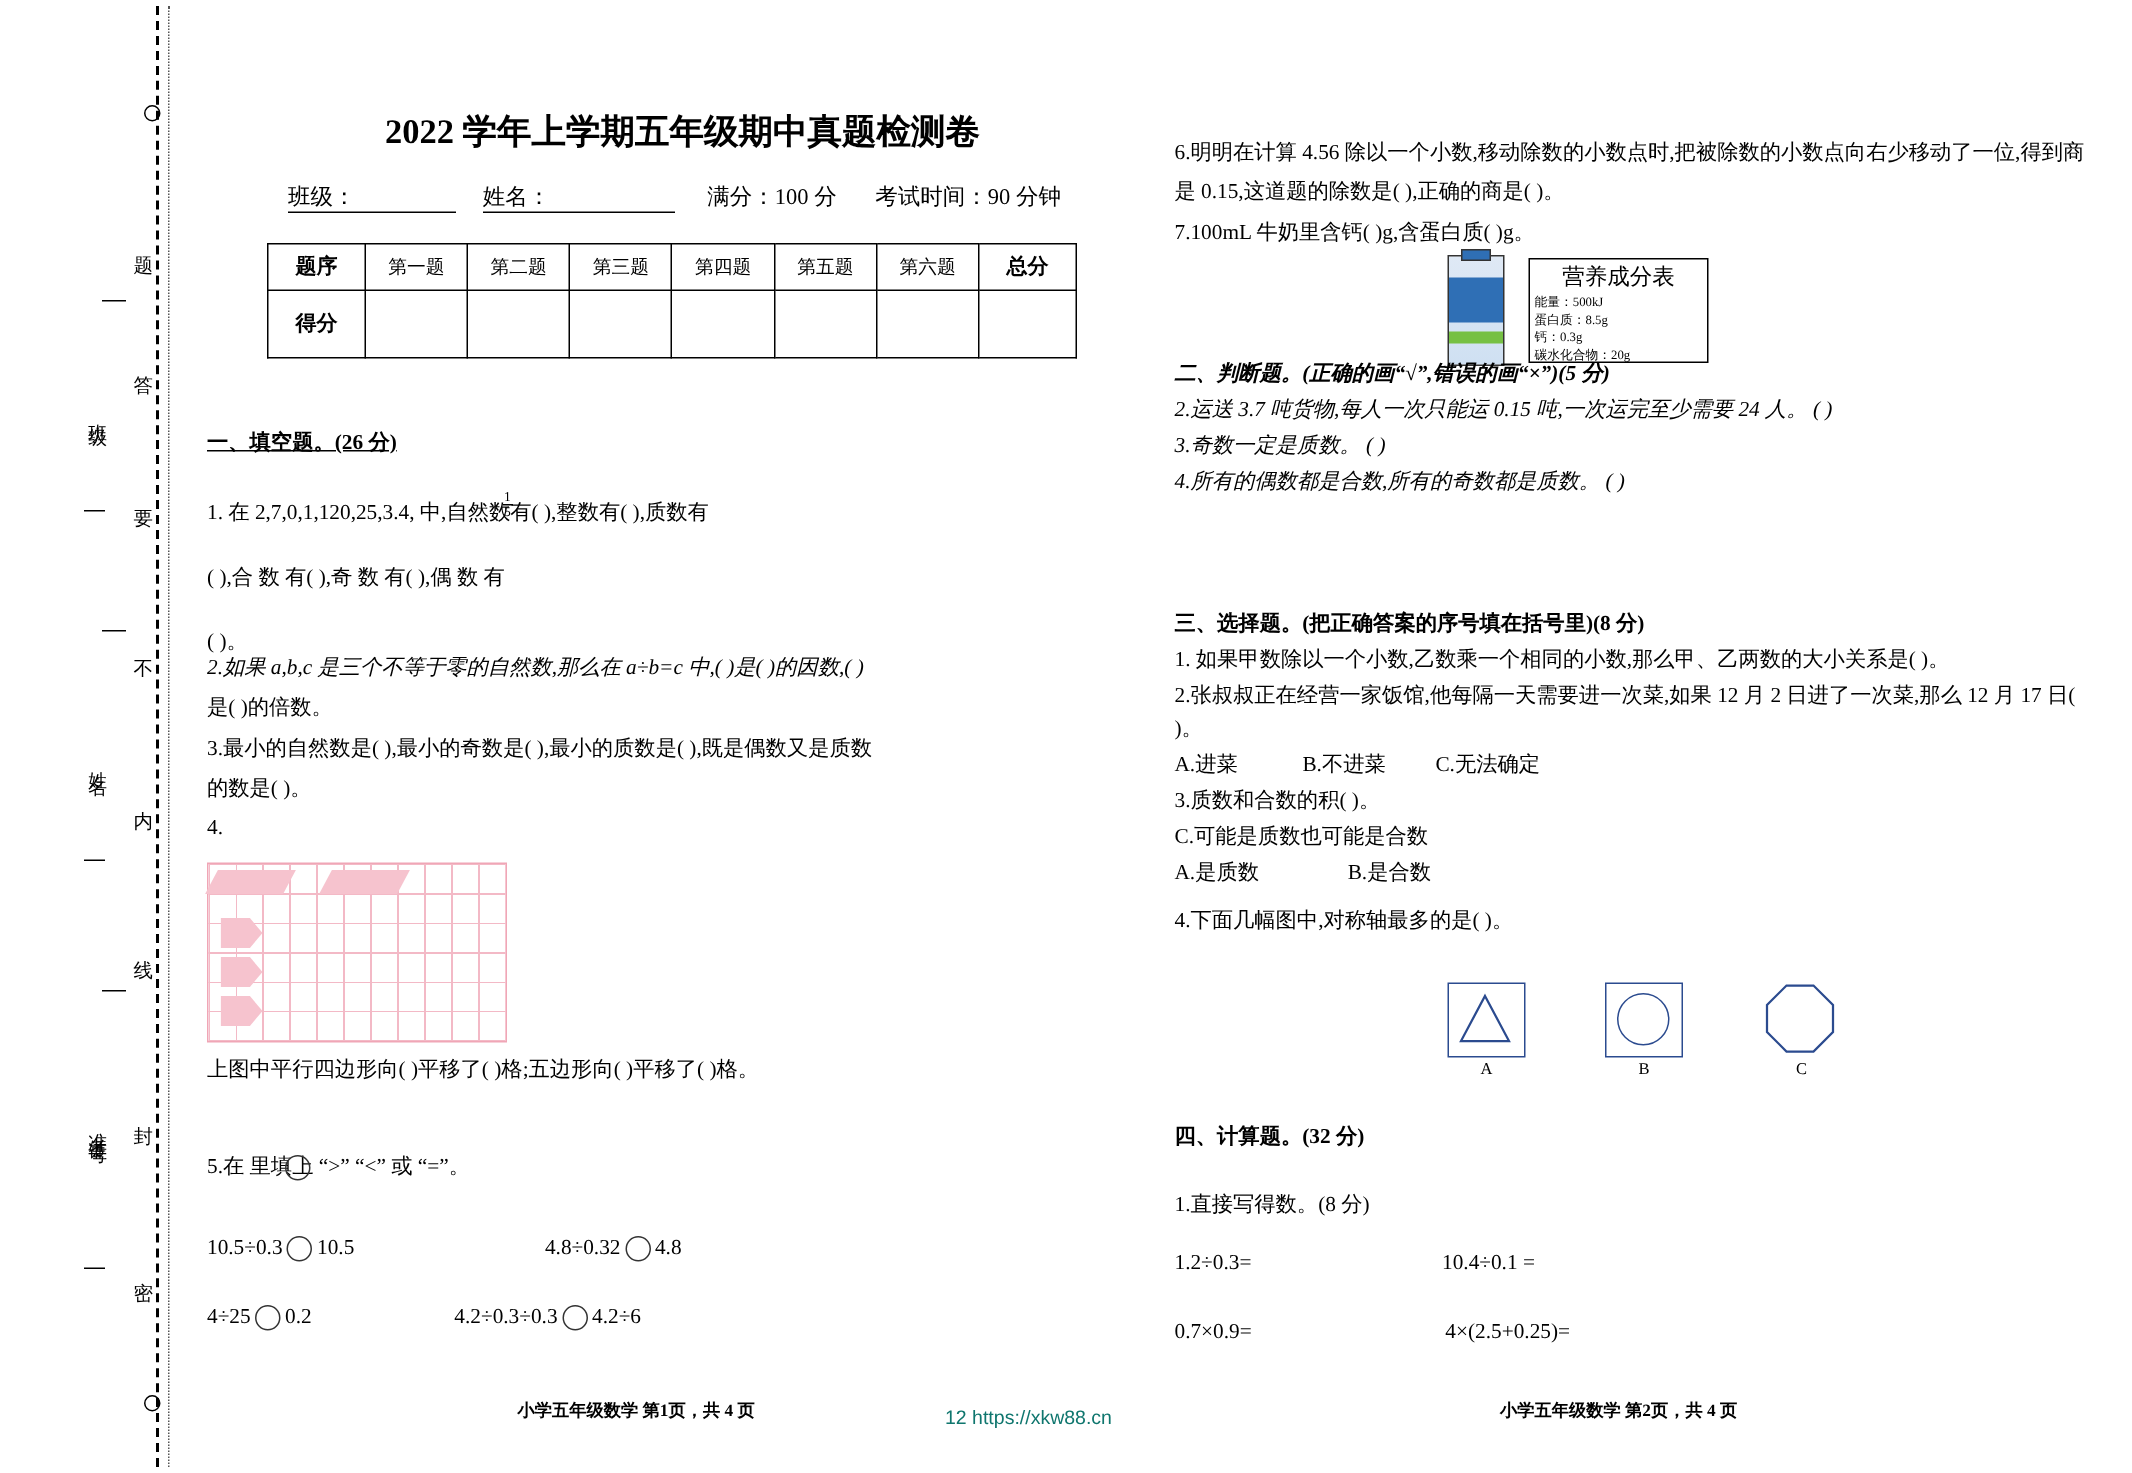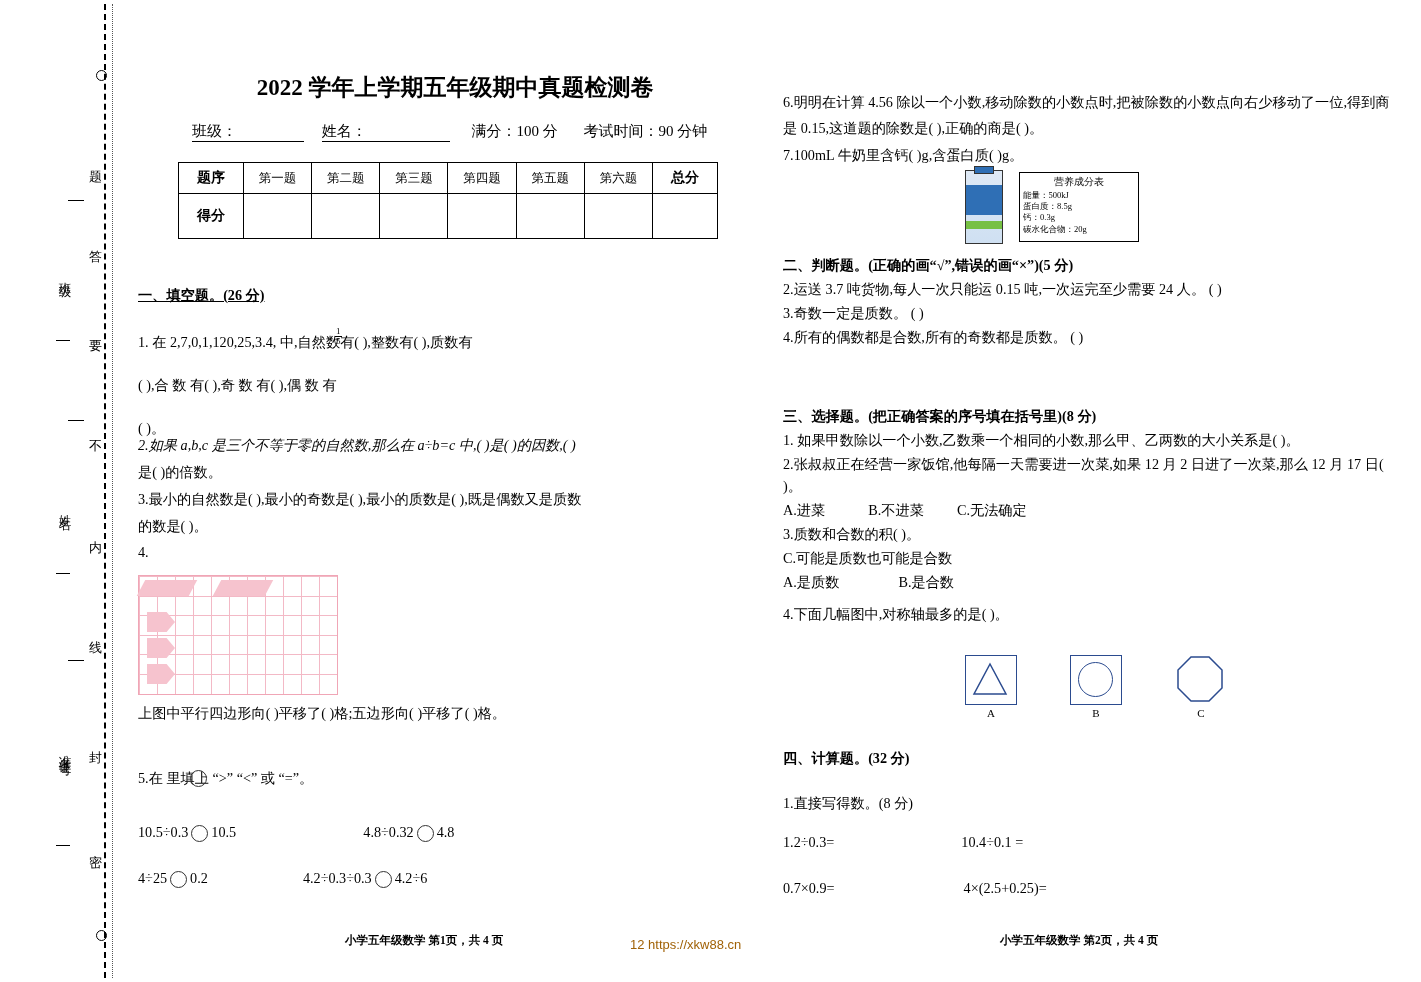--- a/index.html
+++ b/index.html
@@ -77,21 +77,21 @@
     font-size:14.2px;line-height:1.95;
   }
   .sec p{margin:0 0 2px 0;}
   .sec .h{font-weight:bold;}
 
   .footer{
     position:absolute;bottom:34px;font-size:11.5px;font-weight:bold;
   }
   .footer-l{left:345px;}
   .watermark{
-    position:absolute;left:630px;bottom:30px;font-size:13px;color:#a16207;
+    position:absolute;left:630px;bottom:30px;font-size:13px;color:#0f766e;
     font-family:"Liberation Sans",sans-serif;
   }
 
   
   .gridfig{
     position:absolute;left:8px;top:575px;width:198px;height:118px;
     border:1px solid #f0a6b6;
   }
   .gridfig .cellgrid{
     position:absolute;inset:0;
@@ -108,21 +108,21 @@
     background:linear-gradient(#dfe9f5,#cfe0f2);border:1px solid #333;
   }
   .carton .band{position:absolute;left:0;top:14px;width:100%;height:30px;background:#2f6fb5;}
   .carton .band2{position:absolute;left:0;top:50px;width:100%;height:8px;background:#76c043;}
   .carton .cap{position:absolute;left:8px;top:-5px;width:18px;height:6px;background:#2f6fb5;border:1px solid #333;}
   .nutri{
     position:absolute;left:64px;top:2px;width:120px;height:70px;
     border:1px solid #000;font-size:8.5px;line-height:1.35;padding:2px 3px;box-sizing:border-box;
     font-family:"Liberation Serif",serif;
   }
-  .nutri .ttl{text-align:center;font-size:10px;border-bottom:0;margin-bottom:1px;}
+  .nutri .ttl{text-align:center;font-size:15px;border-bottom:0;margin-bottom:1px;}
 
   
   .shapes{position:absolute;left:190px;top:655px;width:380px;height:75px;}
   .shapebox{position:absolute;width:52px;height:50px;}
   .shapebox .lbl{position:absolute;left:0;top:52px;width:52px;text-align:center;font-size:11px;}
   .sq{width:50px;height:48px;border:1.5px solid #2b4b8f;}
   .circ-in{position:absolute;left:8px;top:7px;width:33px;height:33px;border:1.5px solid #2b4b8f;border-radius:50%;}
   .circ-op-lg{
     display:inline-block;width:15px;height:15px;border:1px solid #333;border-radius:50%;
     vertical-align:middle;margin:0 3px;
@@ -279,21 +279,21 @@
       </div>
       <div class="nutri">
         <div class="ttl">营养成分表</div>
         <div>能量：500kJ</div>
         <div>蛋白质：8.5g</div>
         <div>钙：0.3g</div>
         <div>碳水化合物：20g</div>
       </div>
     </div>
 
-    <div class="sec" style="top:254px;line-height:1.55;">
+    <div class="sec" style="top:238px;line-height:1.55;font-style:italic;">
       <p class="h">二、判断题。(正确的画“√”,错误的画“×”)(5 分)</p>
       <p>2.运送 3.7 吨货物,每人一次只能运 0.15 吨,一次运完至少需要 24 人。  (        )</p>
       <p>3.奇数一定是质数。        (      )</p>
       <p>4.所有的偶数都是合数,所有的奇数都是质数。   (       )</p>
     </div>
 
     <div class="sec" style="top:405px;line-height:1.55;">
       <p class="h">三、选择题。(把正确答案的序号填在括号里)(8 分)</p>
       <p>1.  如果甲数除以一个小数,乙数乘一个相同的小数,那么甲、乙两数的大小关系是(     )。</p>
       <p>2.张叔叔正在经营一家饭馆,他每隔一天需要进一次菜,如果 12 月 2 日进了一次菜,那么 12 月 17 日(      )。</p>

